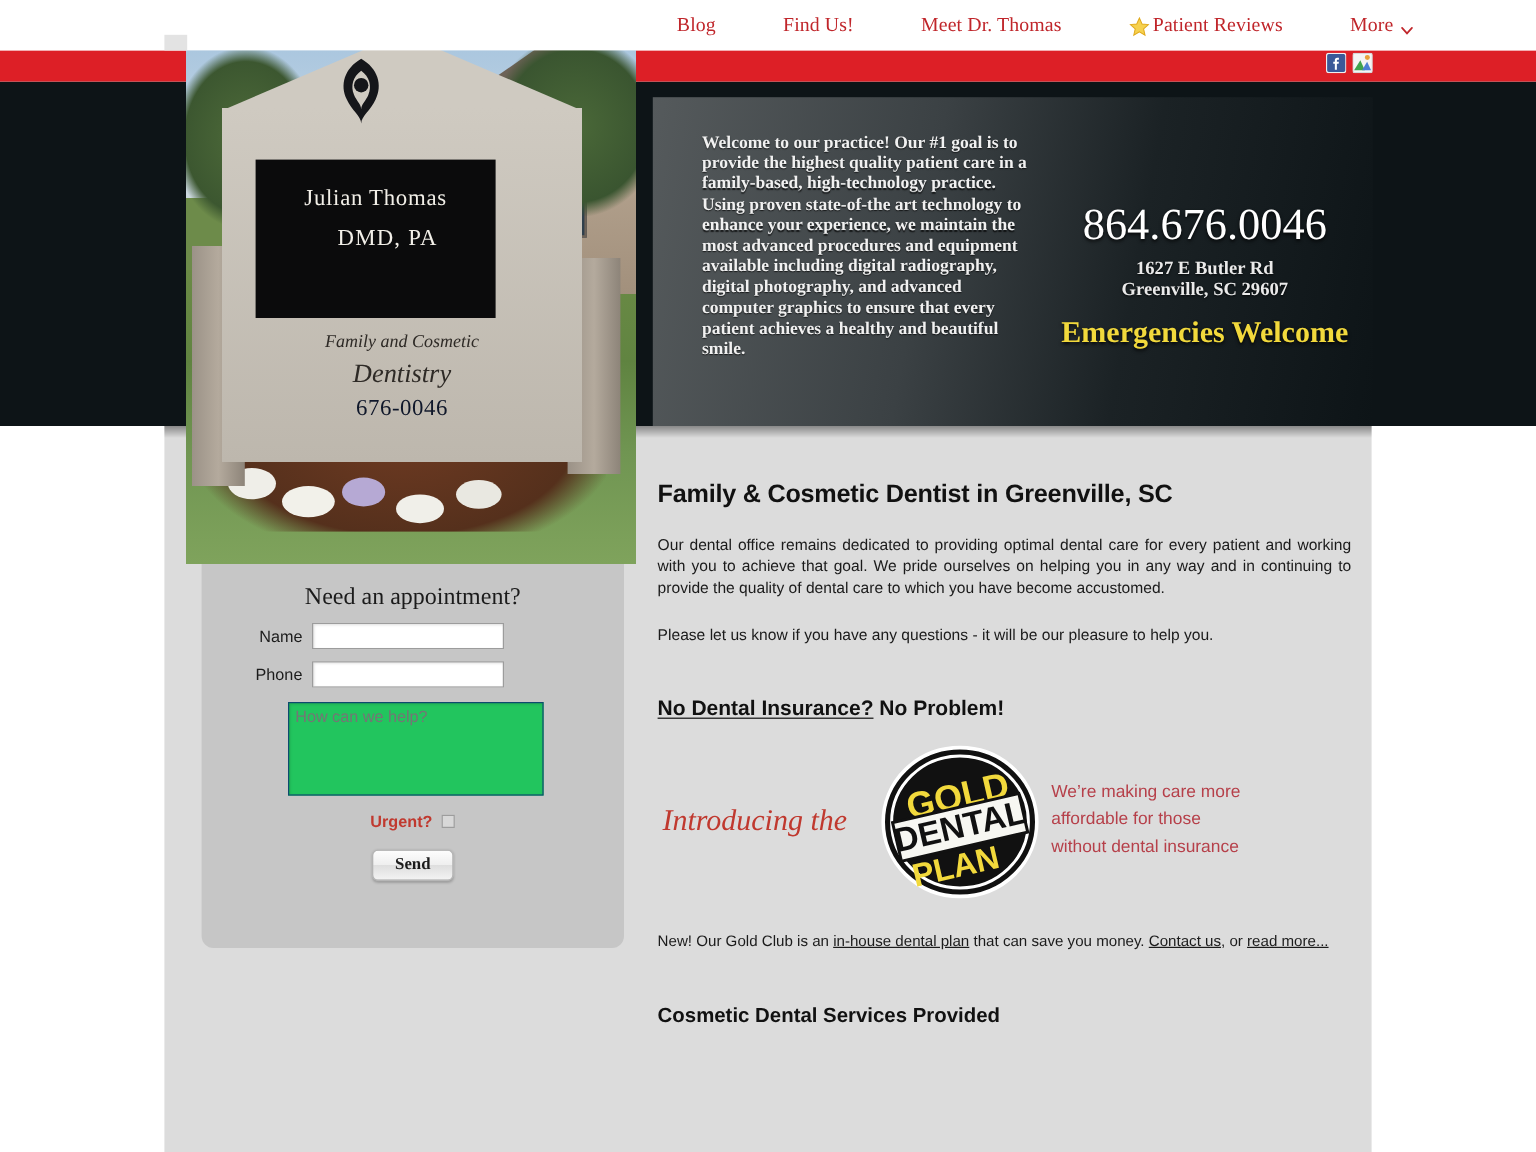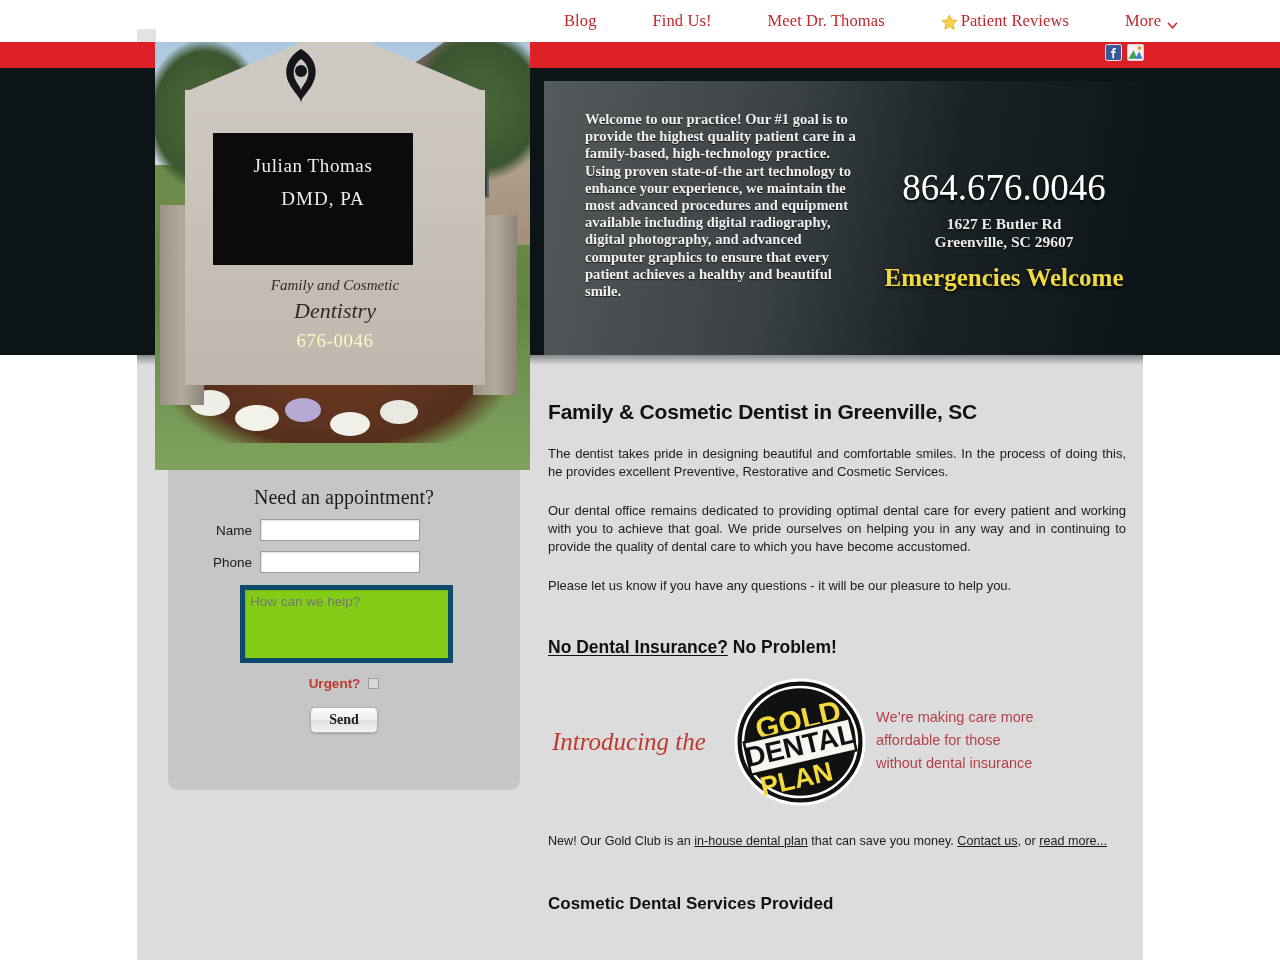--- a/index.html
+++ b/index.html
@@ -141,21 +141,21 @@
   .sign-fc {
     position:absolute; left:40px; top:277px; width:280px; text-align:center;
     color:#2e2a26; font-family:"Liberation Serif", serif; font-style:italic; font-size:15px;
   }
   .sign-dent {
     position:absolute; left:40px; top:298px; width:280px; text-align:center;
     color:#2e2a26; font-family:"Liberation Serif", serif; font-style:italic; font-size:22px;
   }
   .sign-ph {
     position:absolute; left:40px; top:330px; width:280px; text-align:center;
-    color:#fef9c3; font-family:"Liberation Serif", serif; font-size:19px; letter-spacing:.5px;
+    color:#0f172a; font-family:"Liberation Serif", serif; font-size:19px; letter-spacing:.5px;
   }
 
   
   .hero-panel {
     position:absolute; left:544px; top:81px; width:600px; height:274px;
     background: linear-gradient(100deg, #555a5c 0%, #3b4144 38%, #1b2225 66%, #0d1417 100%);
     z-index:25;
   }
   .hero-text {
     position:absolute; left:41px; top:30px; width:272px;
@@ -190,21 +190,21 @@
     color:#1b1b1b; padding-top:16px; font-weight:400;
   }
   .frow { display:flex; align-items:center; justify-content:flex-start;
           margin-top:10px; padding-left:0px; }
   .frow .lab { width:92px; text-align:right; padding-right:8px;
                font-size:13.5px; color:#1b1b1b; }
   .fin { width:160px; height:22px; border:1px solid #9c9c9c; background:#fff;
          font-size:13px; padding:2px 4px; font-family:"Liberation Sans", sans-serif;
          box-shadow: inset 1px 1px 2px rgba(0,0,0,.12); }
   .ftarea { margin:12px 0 0 72px; width:213px; height:78px;
-            border:5px solid #0c4a6e; background:#84cc16; font-size:13.5px;
+            border:1px solid #0c4a6e; background:#22c55e; font-size:13.5px;
             color:#555; padding:4px 5px; resize:none;
             font-family:"Liberation Sans", sans-serif;
             box-shadow: inset 1px 1px 2px rgba(0,0,0,.12); }
   .urgentrow { display:flex; align-items:center; justify-content:center;
                margin-top:9px; gap:8px; }
   .urgent-lab { color:#c0392f; font-size:13.5px; font-weight:bold; }
   .urgent-cb { width:11px; height:11px; background:#d8d8d8; border:1px solid #9d9d9d; cursor:pointer; }
   .sendwrap { display:flex; justify-content:center; margin-top:16px; }
   .sendbtn {
     width:68px; height:26px;
@@ -379,21 +379,20 @@
       <span class="urgent-cb"></span>
     </div>
 
     <div class="sendwrap">
       <button class="sendbtn">Send</button>
     </div>
   </div>
 
   <div class="article">
     <div class="h1">Family &amp; Cosmetic Dentist in Greenville, SC</div>
-    <div class="p">The dentist takes pride in designing beautiful and comfortable smiles. In the process of doing this, he provides excellent Preventive, Restorative and Cosmetic Services.</div>
     <div class="p">Our dental office remains dedicated to providing optimal dental care for every patient and working with you to achieve that goal. We pride ourselves on helping you in any way and in continuing to provide the quality of dental care to which you have become accustomed.</div>
     <div class="p">Please let us know if you have any questions - it will be our pleasure to help you.</div>
 
     <div class="h2">
       <u>No Dental Insurance?</u><span> No Problem!</span>
     </div>
 
     <div class="goldrow">
       <div class="introducing">Introducing the</div>
 

